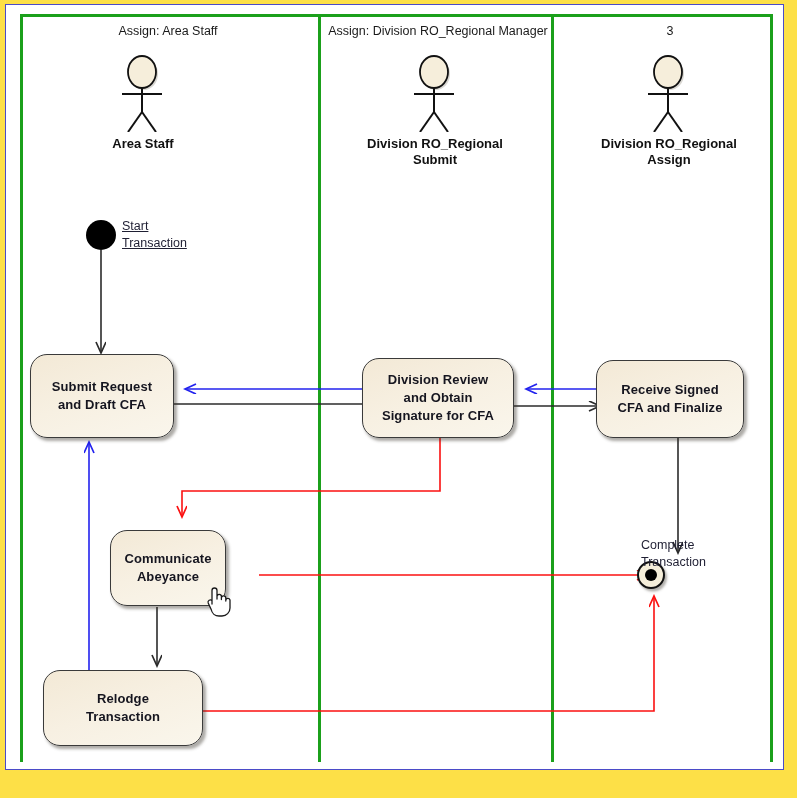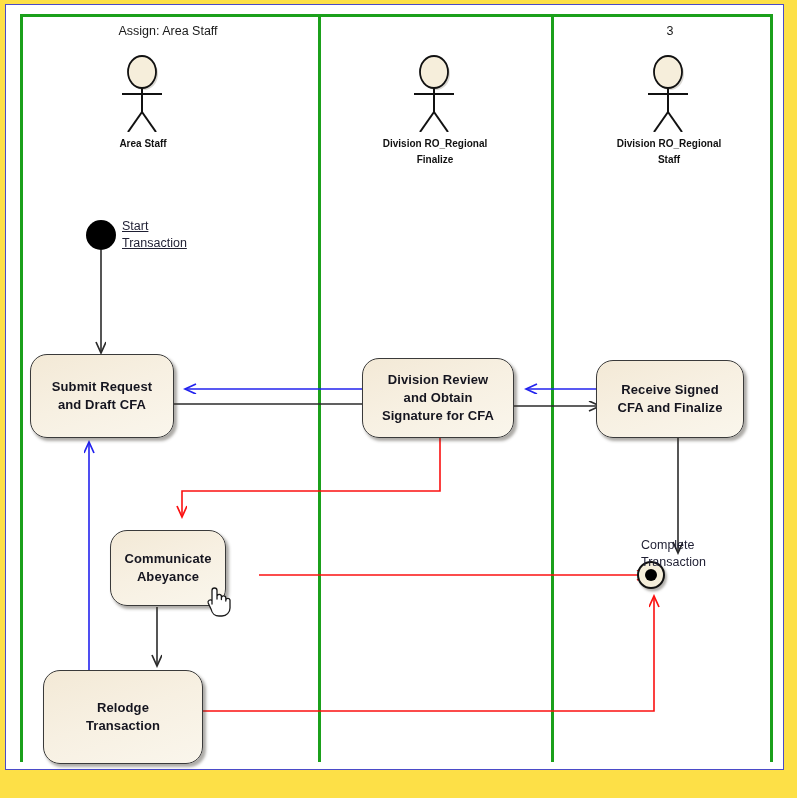--- a/index.html
+++ b/index.html
@@ -49,21 +49,21 @@
     font-family: "Liberation Sans", sans-serif;
   }
   
   .actor { position: absolute; }
   .actor svg { display: block; }
   .actor-label {
     position: absolute;
     top: 78px;
     left: 50%;
     transform: translateX(-50%);
-    font-size: 10px;
+    font-size: 13px;
     font-weight: bold;
     color: #111111;
     text-align: center;
     line-height: 16px;
     white-space: nowrap;
   }
   
   .activity {
     position: absolute;
     box-sizing: border-box;
@@ -135,20 +135,21 @@
 <div id="canvas">
 
   <div id="window-border"></div>
 
   <div id="diagram-frame"></div>
 
   <div class="swimlane-divider" style="left:318px;"></div>
   <div class="swimlane-divider" style="left:551px;"></div>
 
   <div class="lane-header" style="left:98px; top:24px; width:140px;">Assign: Area Staff</div>
+  <div class="lane-header" style="left:290px; top:24px; width:296px;">Assign: Division RO_Regional Manager</div>
   <div class="lane-header" style="left:640px; top:24px; width:60px;">3</div>
 
   <div class="actor" style="left:110px; top:54px; width:66px; height:120px;">
     <svg width="66" height="78" viewBox="0 0 66 78">
       <ellipse cx="34" cy="20" rx="14" ry="16" fill="rgba(120,110,95,0.28)"></ellipse>
       <ellipse cx="32" cy="18" rx="14" ry="16" fill="#f6eedb" stroke="#111" stroke-width="1.8"></ellipse>
       <line x1="12" y1="40" x2="52" y2="40" stroke="#111" stroke-width="2"></line>
       <line x1="32" y1="34" x2="32" y2="58" stroke="#111" stroke-width="2"></line>
       <line x1="32" y1="58" x2="18" y2="78" stroke="#111" stroke-width="2"></line>
       <line x1="32" y1="58" x2="46" y2="78" stroke="#111" stroke-width="2"></line>
@@ -162,36 +163,36 @@
     <svg width="66" height="78" viewBox="0 0 66 78">
       <ellipse cx="34" cy="20" rx="14" ry="16" fill="rgba(120,110,95,0.28)"></ellipse>
       <ellipse cx="32" cy="18" rx="14" ry="16" fill="#f6eedb" stroke="#111" stroke-width="1.8"></ellipse>
       <line x1="12" y1="40" x2="52" y2="40" stroke="#111" stroke-width="2"></line>
       <line x1="32" y1="34" x2="32" y2="58" stroke="#111" stroke-width="2"></line>
       <line x1="32" y1="58" x2="18" y2="78" stroke="#111" stroke-width="2"></line>
       <line x1="32" y1="58" x2="46" y2="78" stroke="#111" stroke-width="2"></line>
     </svg>
     <div class="actor-label" style="top:82px;">
       <span>Division RO_Regional</span><br>
-      <span>Finalize</span>
+      <span>Submit</span>
     </div>
   </div>
 
   <div class="actor" style="left:636px; top:54px; width:66px; height:120px;">
     <svg width="66" height="78" viewBox="0 0 66 78">
       <ellipse cx="34" cy="20" rx="14" ry="16" fill="rgba(120,110,95,0.28)"></ellipse>
       <ellipse cx="32" cy="18" rx="14" ry="16" fill="#f6eedb" stroke="#111" stroke-width="1.8"></ellipse>
       <line x1="12" y1="40" x2="52" y2="40" stroke="#111" stroke-width="2"></line>
       <line x1="32" y1="34" x2="32" y2="58" stroke="#111" stroke-width="2"></line>
       <line x1="32" y1="58" x2="18" y2="78" stroke="#111" stroke-width="2"></line>
       <line x1="32" y1="58" x2="46" y2="78" stroke="#111" stroke-width="2"></line>
     </svg>
     <div class="actor-label" style="top:82px;">
       <span>Division RO_Regional</span><br>
-      <span>Staff</span>
+      <span>Assign</span>
     </div>
   </div>
 
   <svg id="edges">
     <defs>
       <marker id="ah-black" markerWidth="14" markerHeight="14" refX="11" refY="5" orient="auto" markerUnits="userSpaceOnUse">
         <path d="M1,0 L12,5 L1,10" fill="none" stroke="#2b2b2b" stroke-width="1.7"></path>
       </marker>
       <marker id="ah-blue" markerWidth="14" markerHeight="14" refX="11" refY="5" orient="auto" markerUnits="userSpaceOnUse">
         <path d="M1,0 L12,5 L1,10" fill="none" stroke="#2222ee" stroke-width="1.7"></path>
@@ -258,21 +259,21 @@
     </div>
   </div>
 
   <div class="activity" style="left:110px; top:530px; width:116px; height:76px;">
     <div>
       <span>Communicate</span><br>
       <span>Abeyance</span>
     </div>
   </div>
 
-  <div class="activity" style="left:43px; top:670px; width:160px; height:94px;">
+  <div class="activity" style="left:43px; top:670px; width:160px; height:76px;">
     <div>
       <span>Relodge</span><br>
       <span>Transaction</span>
     </div>
   </div>
 
   <svg id="cursor" viewBox="0 0 28 36">
     <path d="M9,22 L9,8.5 A2.5,2.5 0 0 1 14,8.5 L14,17 L14,14.5
              A2.2,2.2 0 0 1 18.4,14.5 L18.4,17.5 L18.4,16
              A2.2,2.2 0 0 1 22.8,16 L22.8,19 L22.8,18

